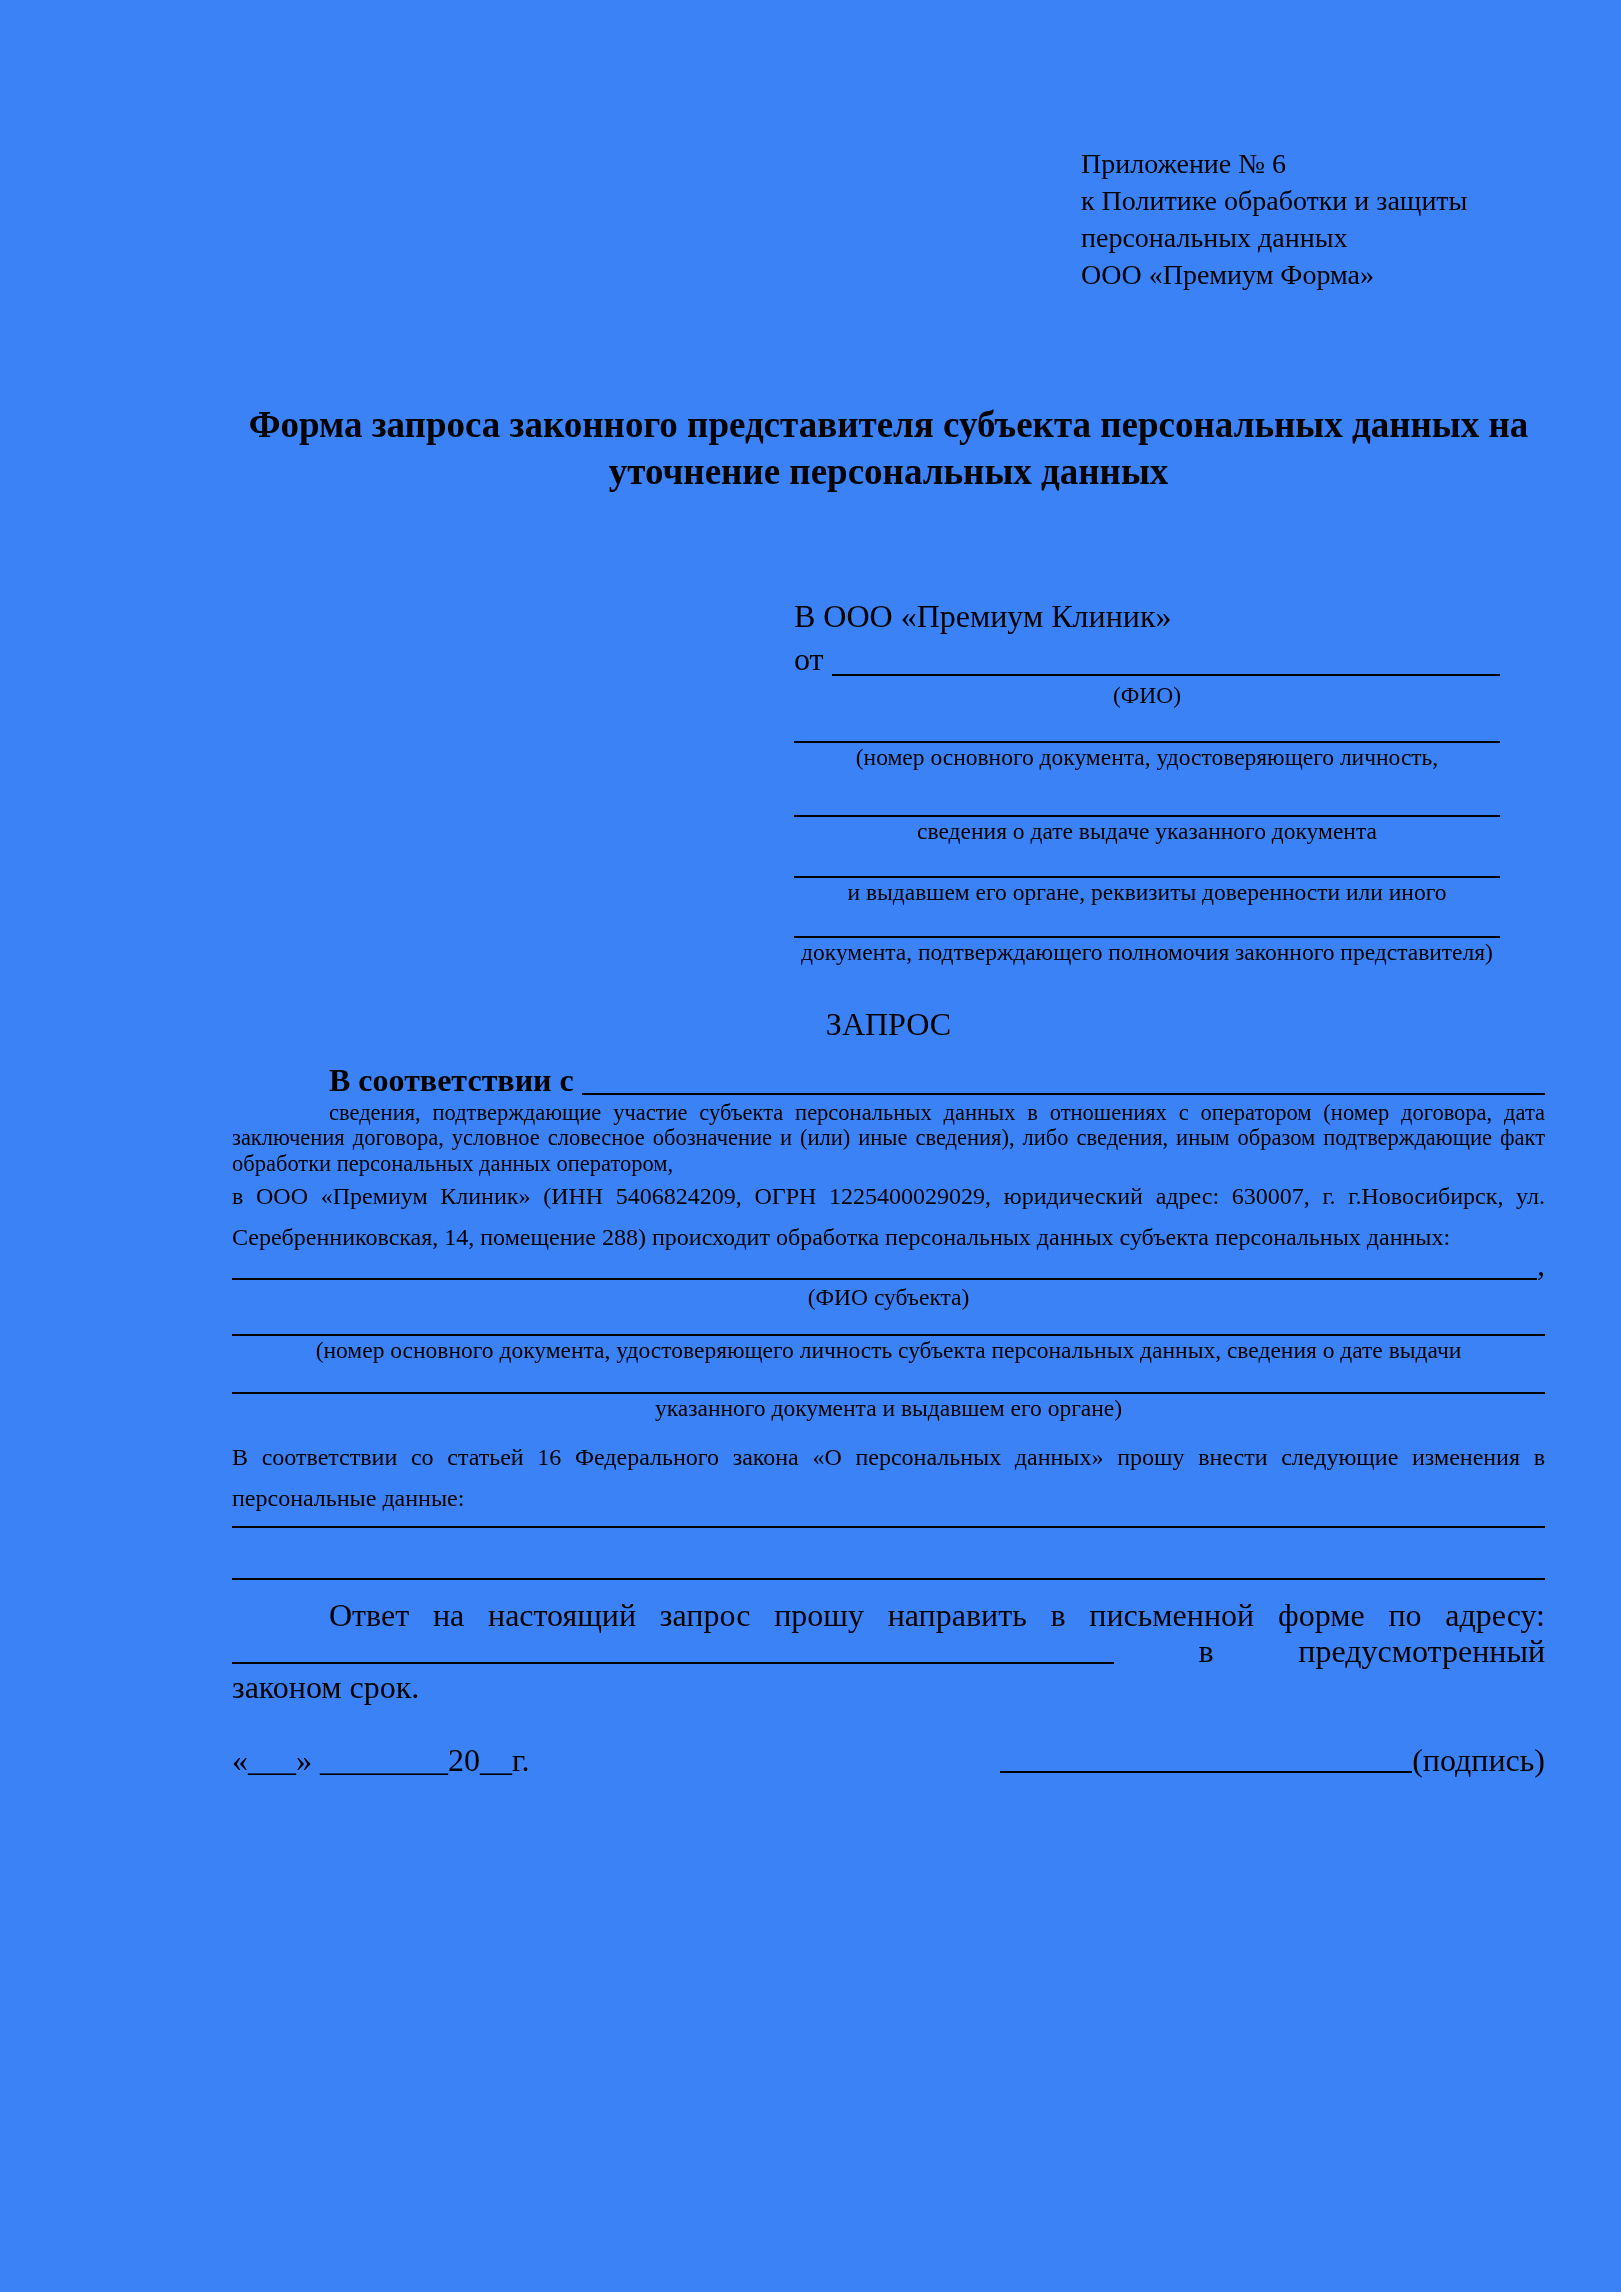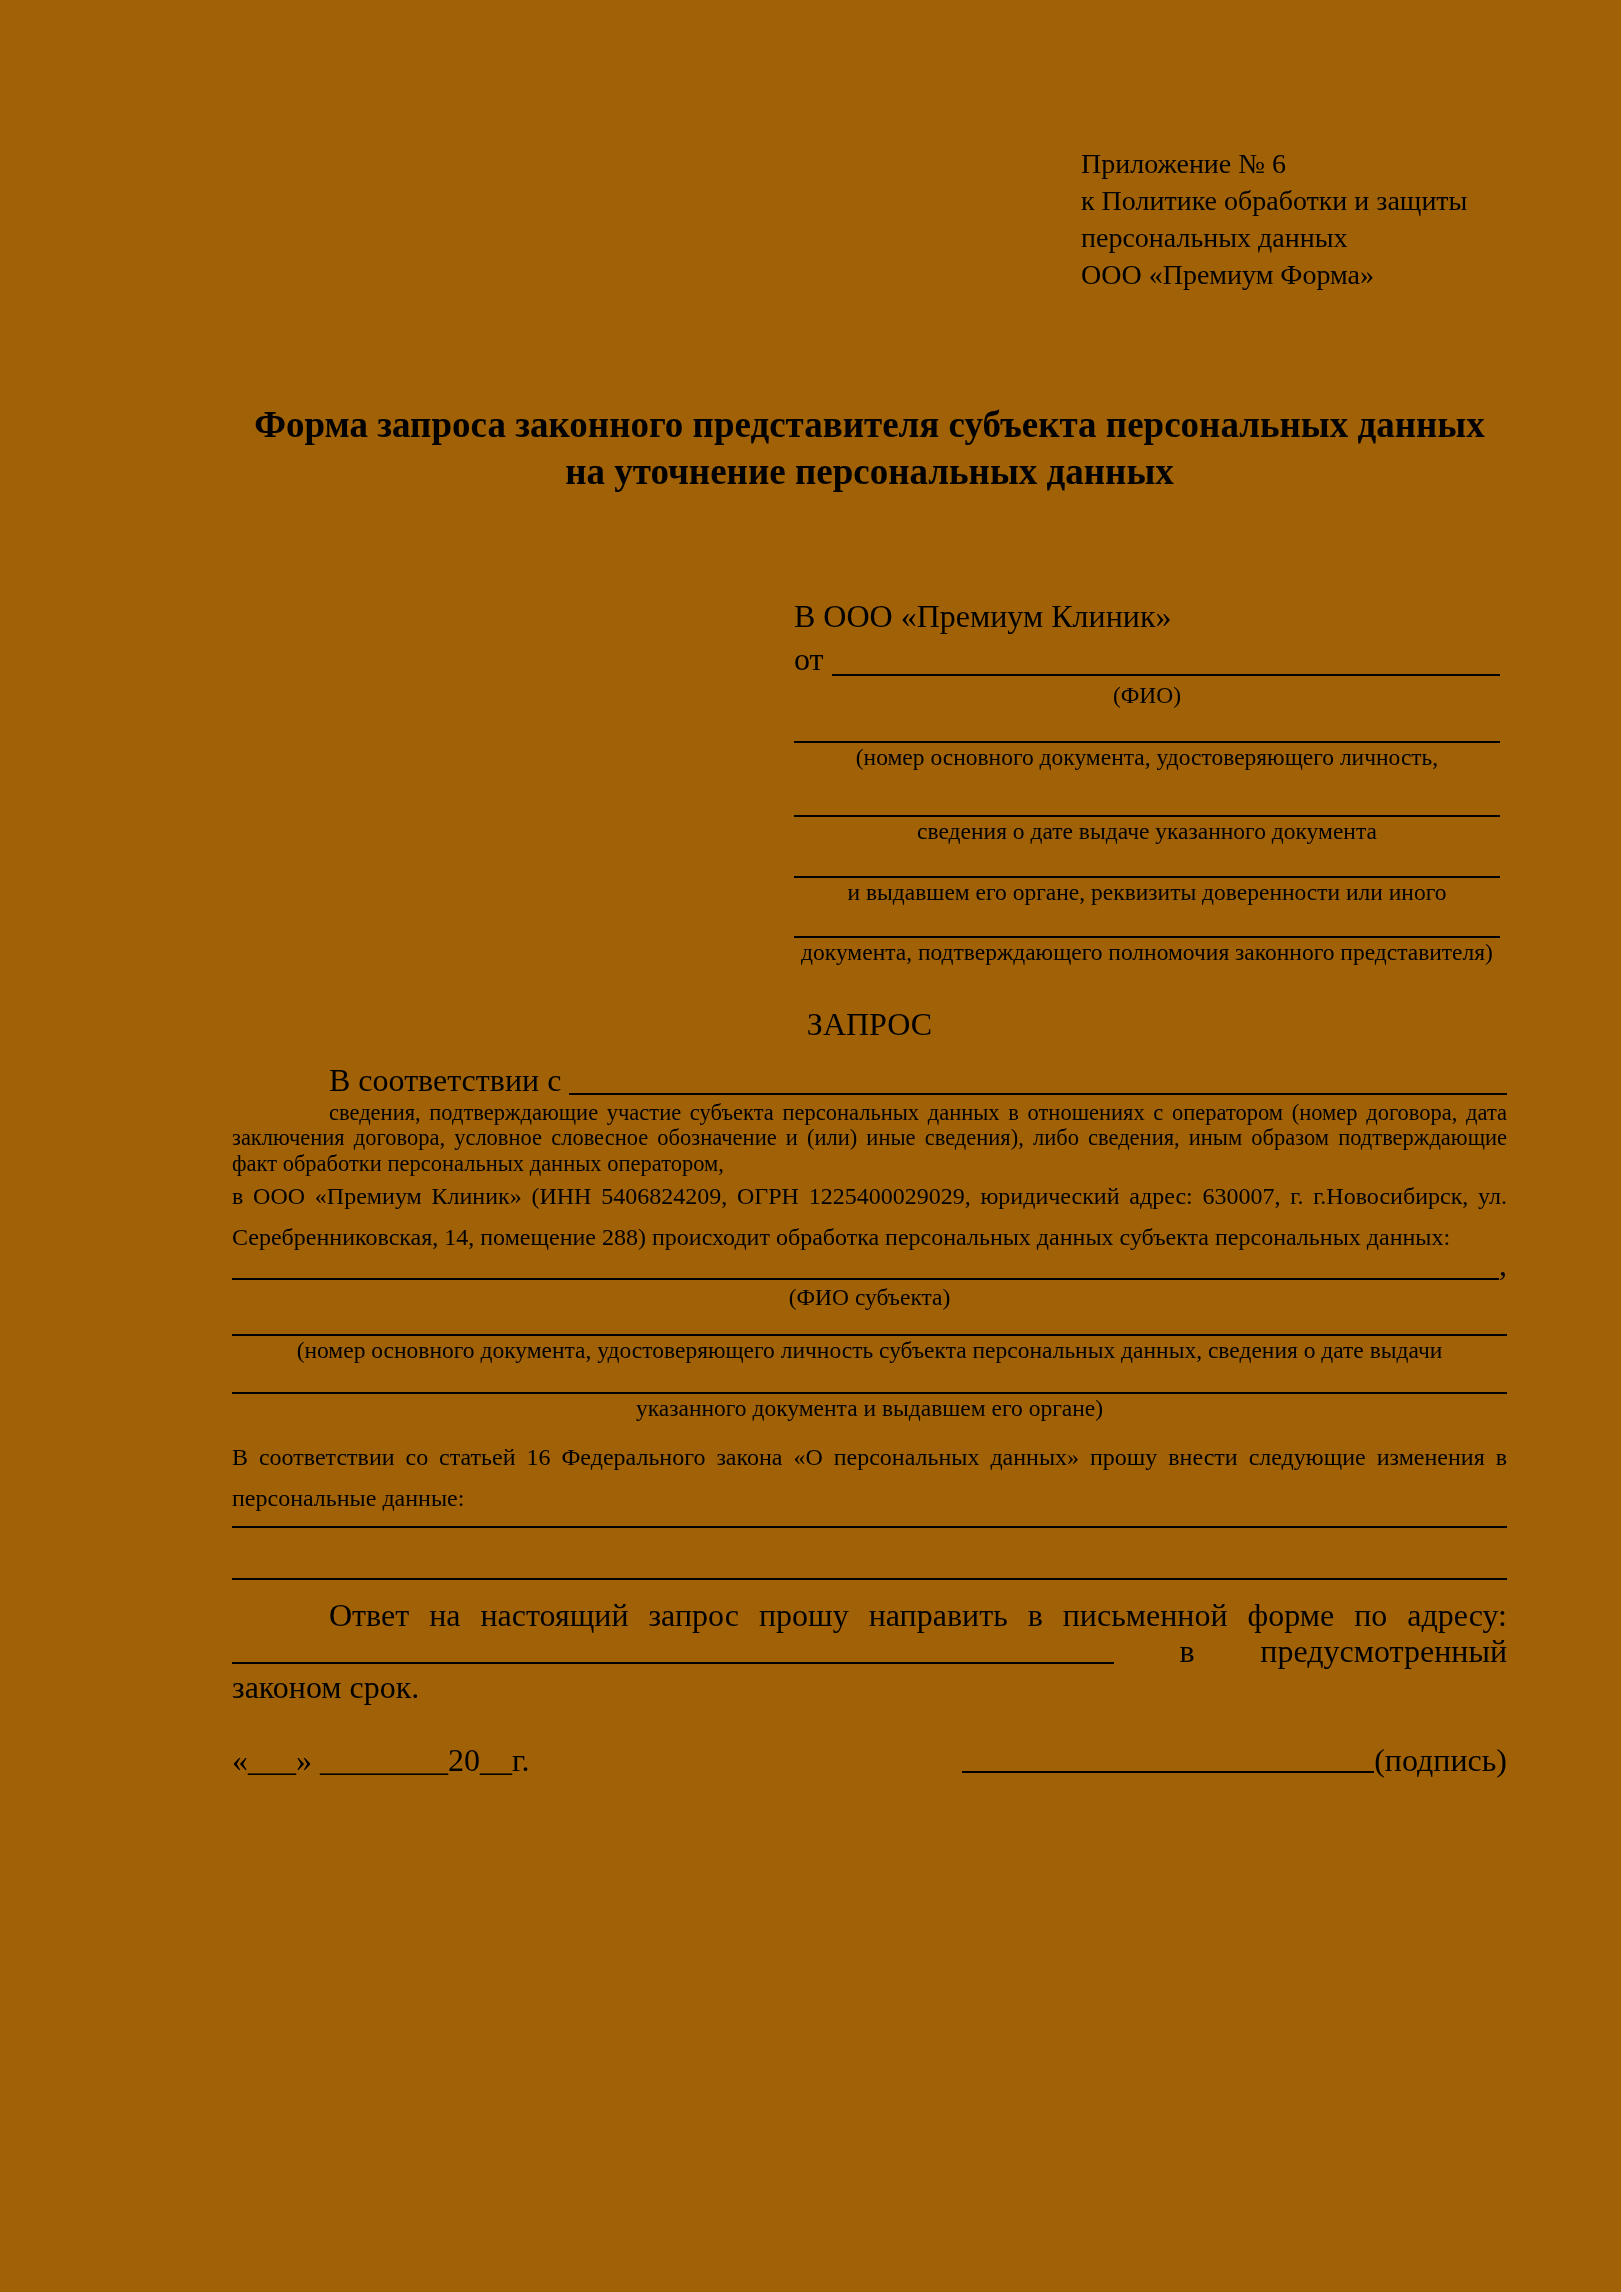--- a/index.html
+++ b/index.html
@@ -5,22 +5,22 @@
   * { margin:0; padding:0; box-sizing:border-box; }
   html,body { background:#ffffff; }
   body {
     width:1621px; height:2293px;
     font-family:"Liberation Serif", serif;
     color:#000;
   }
   .page {
     position:relative;
     width:1621px; height:2293px;
-    background:#a16207;
-    padding:0 114px 0 232px;
+    background:#3b82f6;
+    padding:0 76px 0 232px;
     overflow:hidden;
   }
   
   .hdr {
     margin-top:145px;
     margin-left:849px;
     font-size:28px;
     line-height:37px;
   }
   
@@ -57,20 +57,21 @@
     margin-top:37px;
     text-align:center;
     font-size:32px;
     line-height:41px;
   }
   .sootv-row {
     display:flex;
     margin-top:15.7px;
     font-size:32px;
     line-height:39px;
+    font-weight:bold;
   }
   .sootv-row .lbl { white-space:pre; margin-left:97px; }
   .footnote {
     font-size:22.5px;
     line-height:25.5px;
     text-align:justify;
     text-indent:97px;
   }
   .para {
     font-size:24px;

